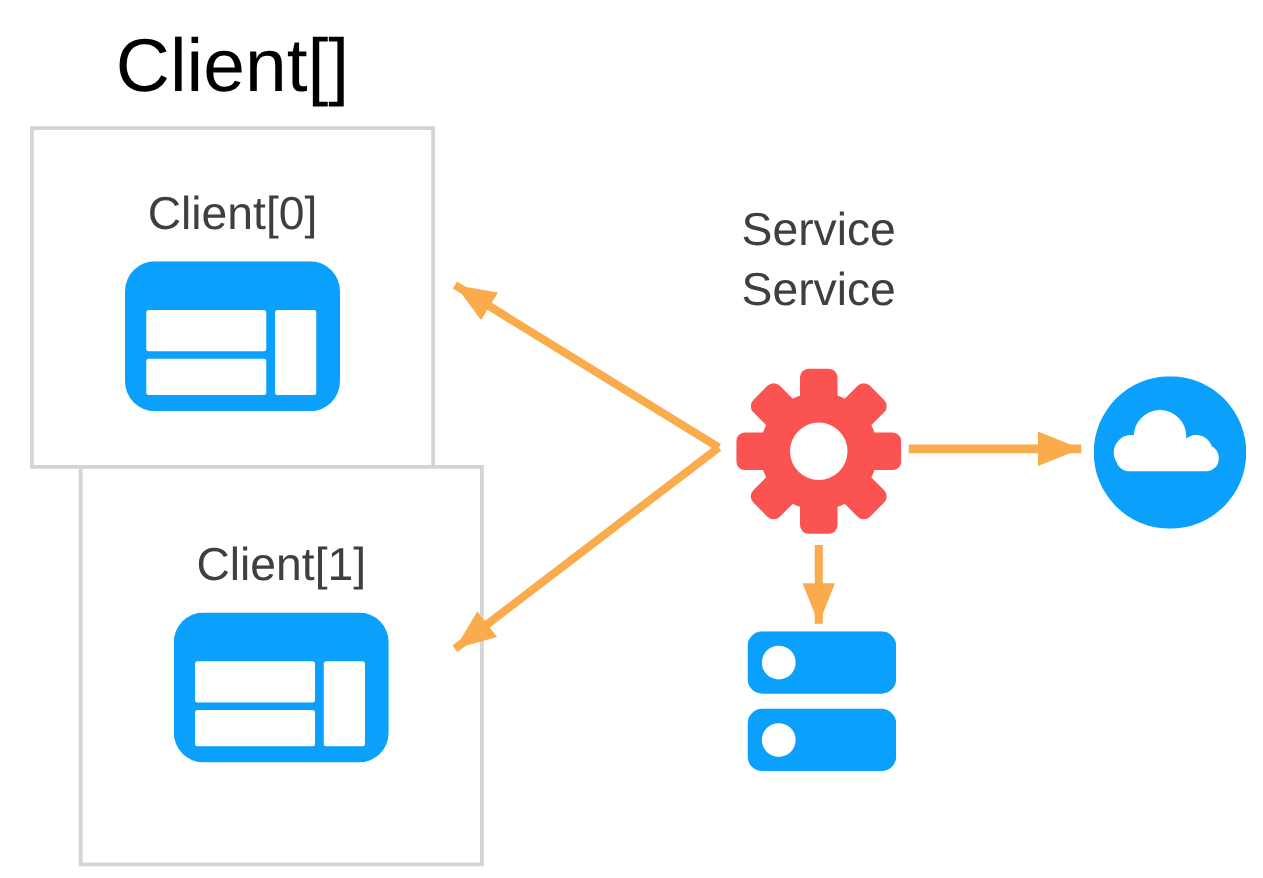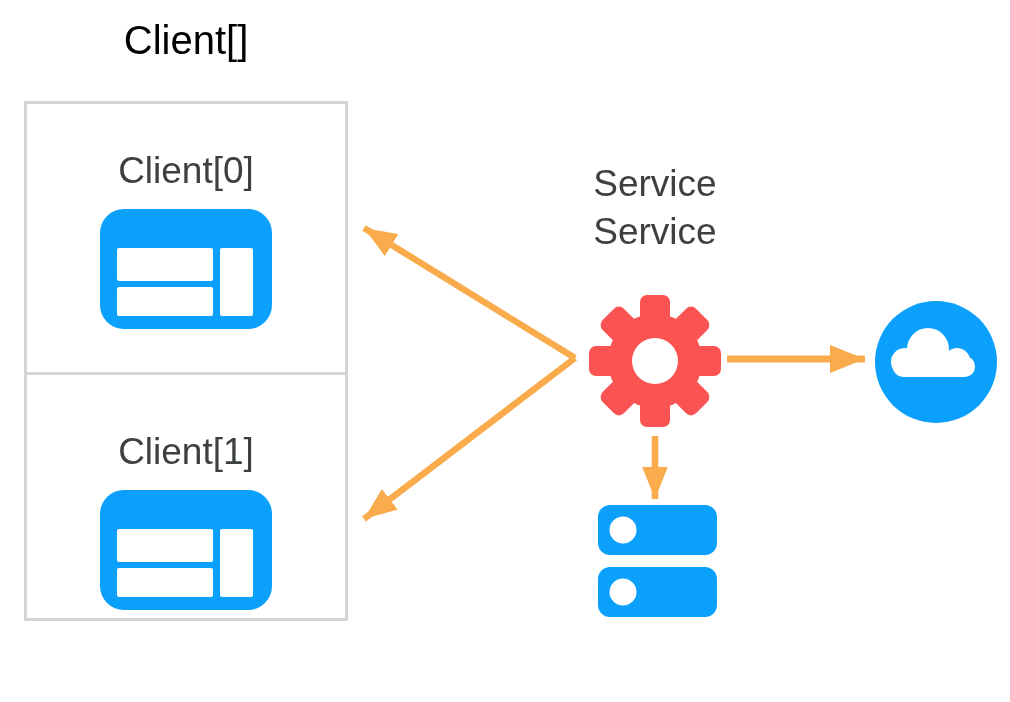--- a/index.html
+++ b/index.html
@@ -8,33 +8,33 @@
     width: 1010px;
     height: 702px;
     background: #ffffff;
     font-family: "Liberation Sans", sans-serif;
     overflow: hidden;
   }
   .diagram-title {
     position: absolute;
     left: 24px; top: 18px; width: 324px;
     text-align: center;
-    font-size: 40px;
+    font-size: 60px;
     font-weight: 500;
     color: var(--color-title_text, #000000);
   }
   .client-stack { position: absolute; left: 24px; top: 101px; width: 324px; }
   .client-box {
     box-sizing: border-box;
     width: 324px; height: 274px;
     border: 3px solid var(--color-border, #D4D4D5);
     background: #ffffff;
     display: flex; flex-direction: column; align-items: center;
   }
-  .client-box.second { height: 249px; margin-top: -3px; }
+  .client-box.second { height: 321px; margin-top: -3px; margin-left: 39px; }
   .client-label {
     margin-top: 46px;
     font-size: 37px;
     font-weight: 500;
     color: var(--color-label_text, #3C4043);
   }
   .client-box.second .client-label { margin-top: 56px; }
   .browser-icon { margin-top: 17px; display: block; }
   .sw-label {
     position: absolute;

